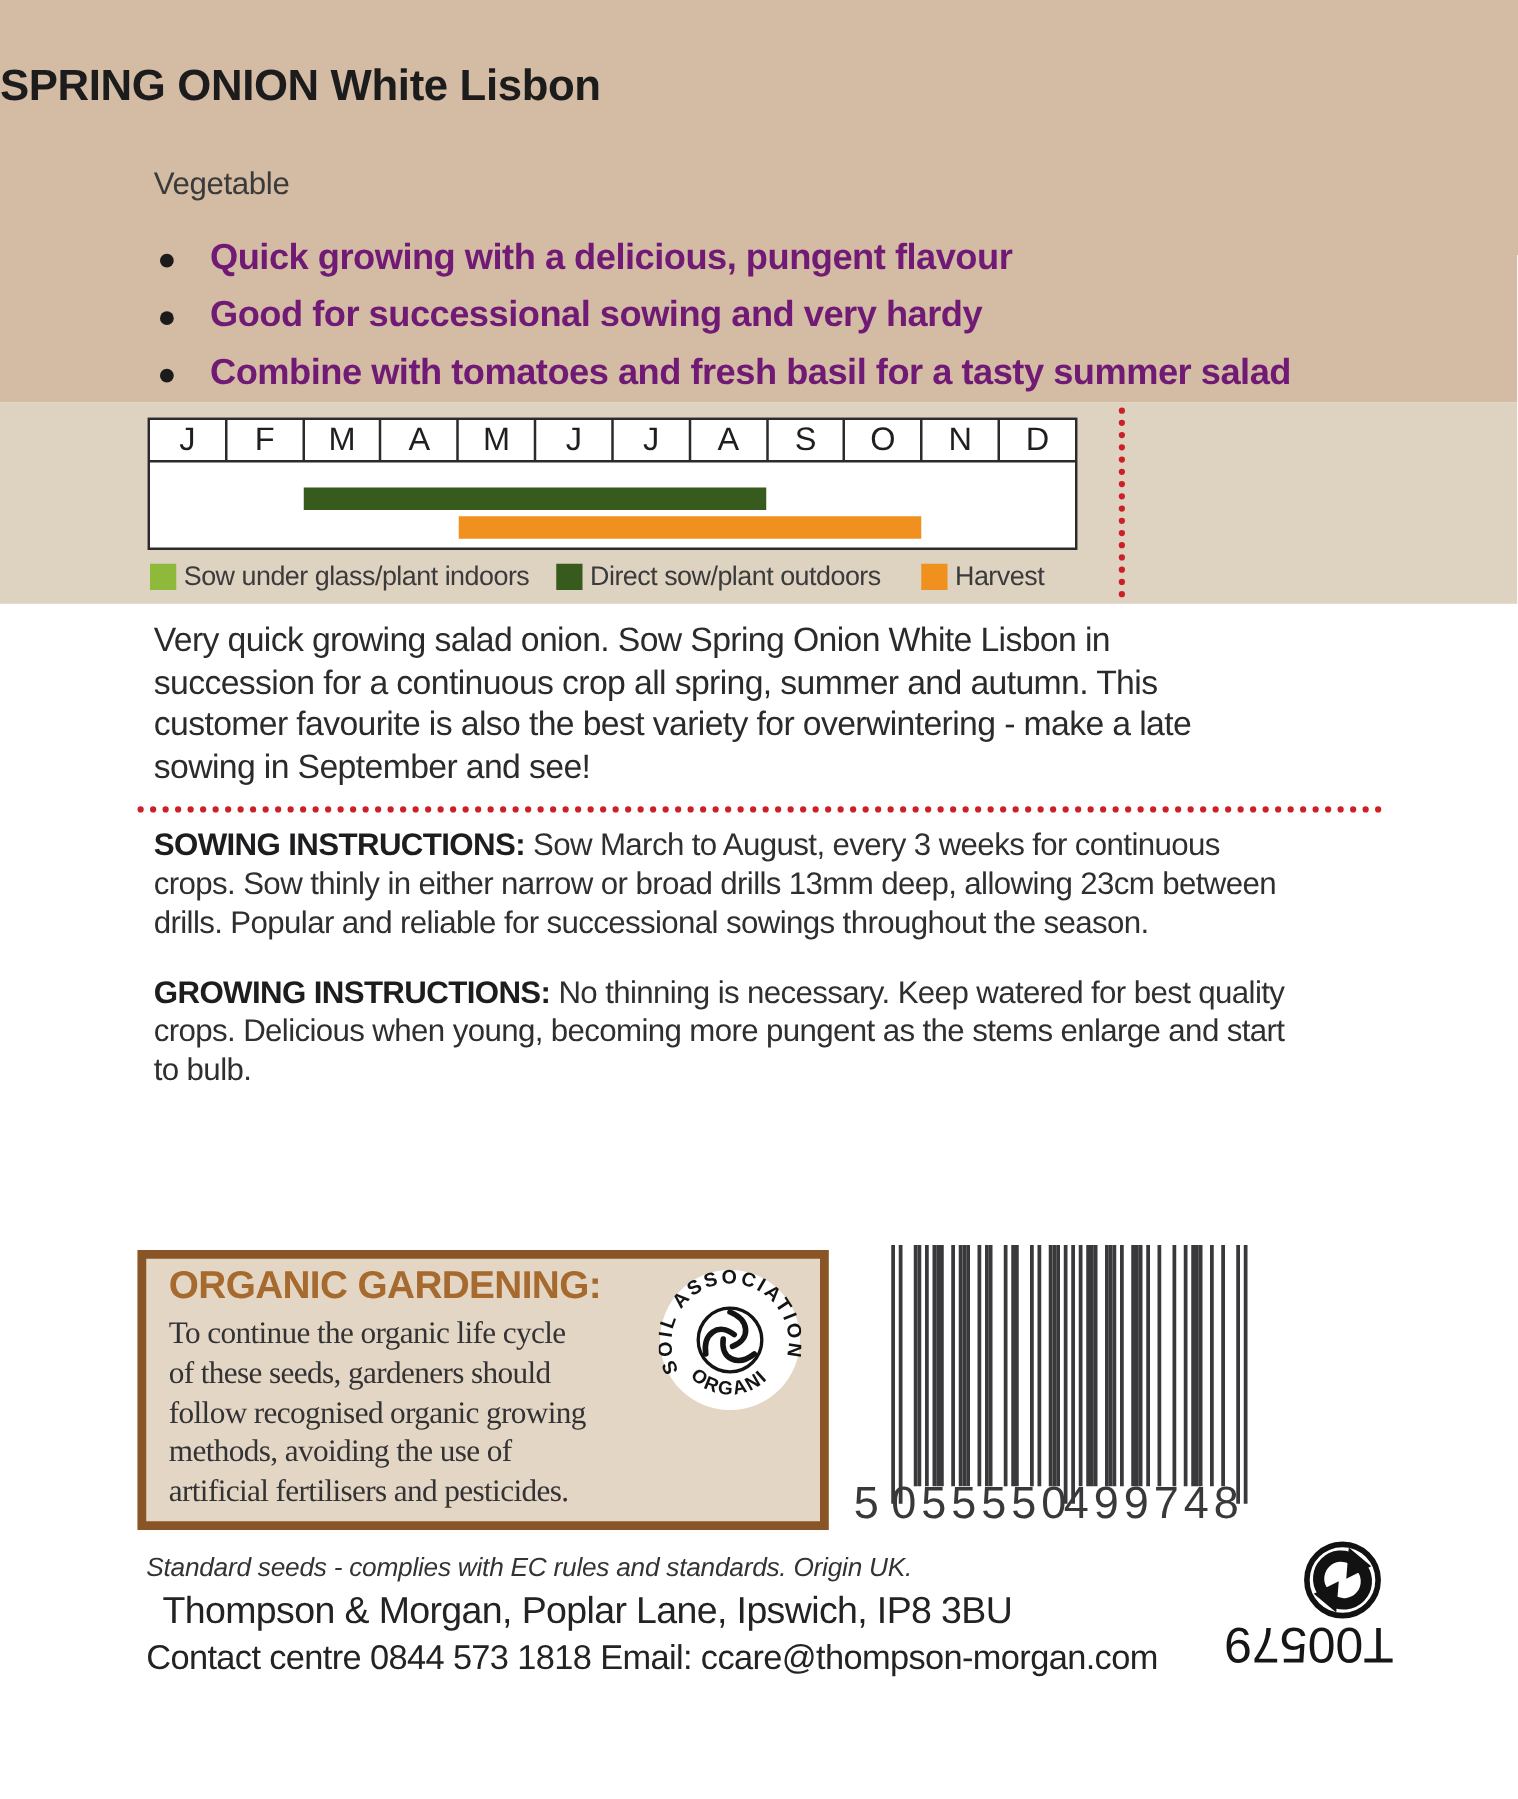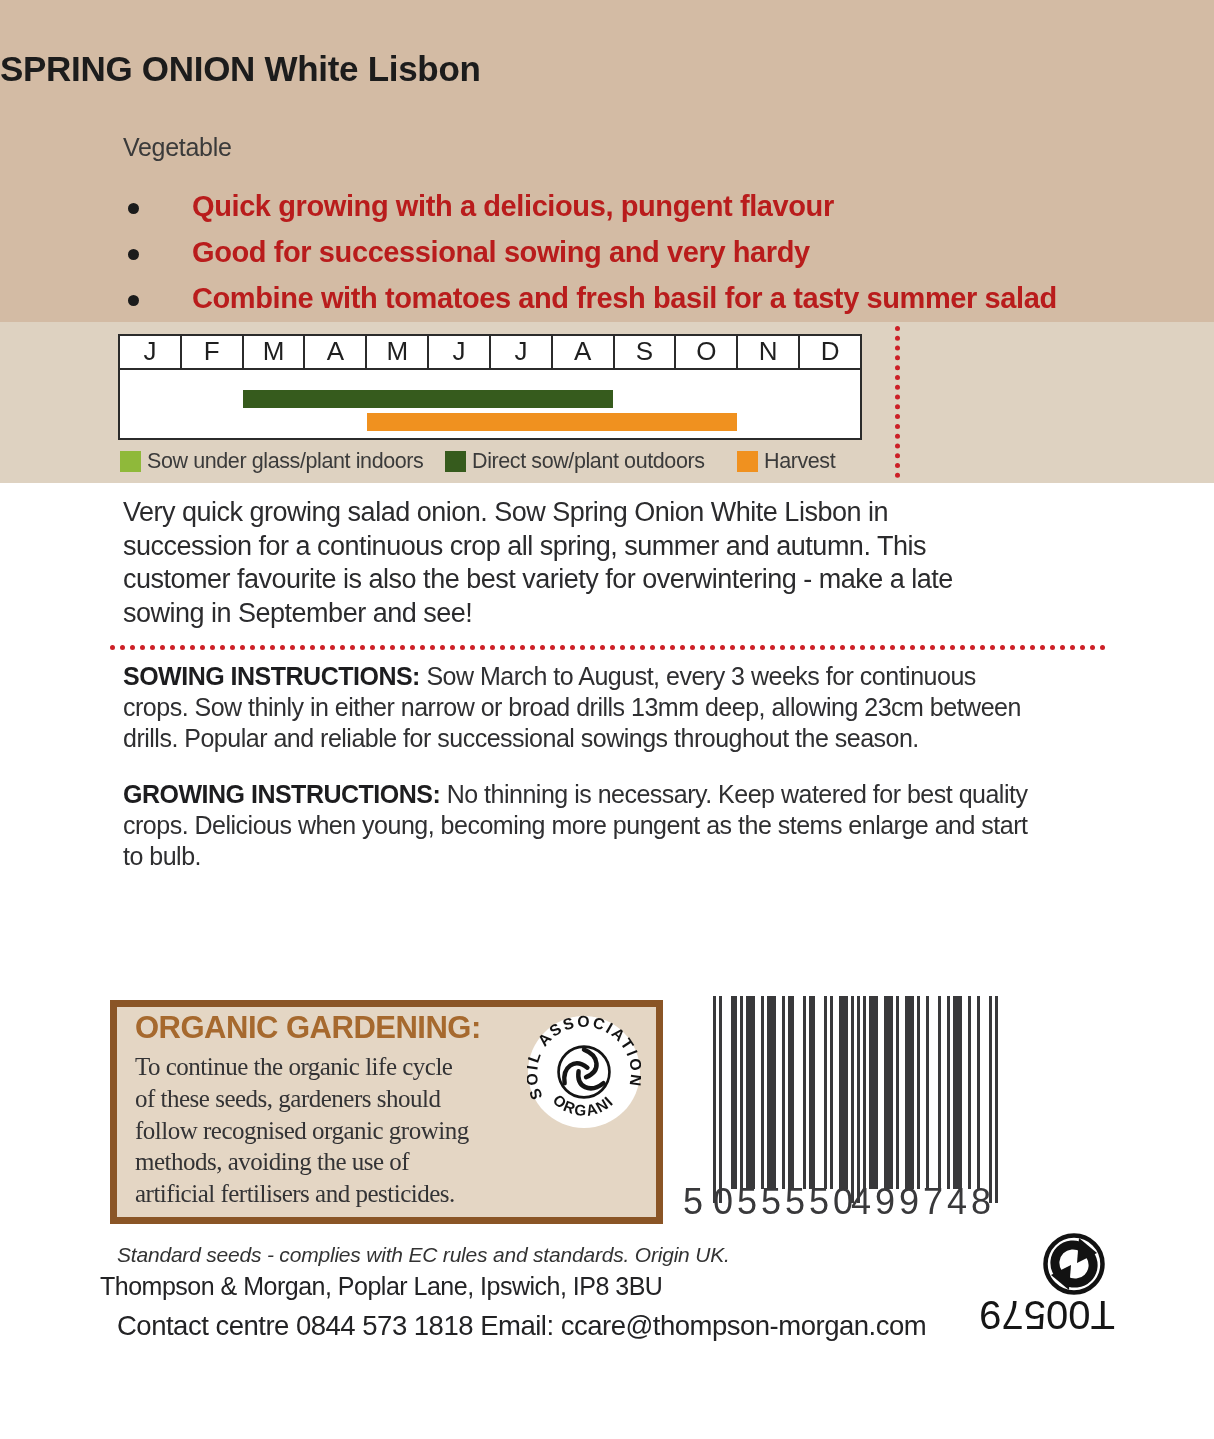--- a/index.html
+++ b/index.html
@@ -6,21 +6,21 @@
   .packet{position:relative;width:1214px;height:1439px;background:#ffffff;
     font-family:"Liberation Sans",sans-serif;overflow:hidden;color:#242426;}
   .bg-top{position:absolute;left:0;top:0;width:100%;height:322px;background:#d3bba4;}
   .bg-band{position:absolute;left:0;top:322px;width:100%;height:161px;background:#ded2c1;}
 
   .title{position:absolute;left:0;top:26px;width:100%;text-align:left;
     font-size:35px;font-weight:bold;color:#1c1c1c;letter-spacing:-0.3px;}
   .category{position:absolute;left:123px;top:133px;font-size:25px;color:#3a3a3a;letter-spacing:-0.3px;}
   .bullets{position:absolute;left:125px;top:190px;margin:0;padding:0;list-style:none;}
   .bullets li{display:flex;align-items:flex-start;font-size:29px;font-weight:bold;
-    color:#b91c1c;margin-bottom:13px;letter-spacing:-0.4px;gap:24px;}
+    color:#701a75;margin-bottom:13px;letter-spacing:-0.4px;}
   .bullets .dot{flex:0 0 auto;width:11px;height:11px;border-radius:50%;background:#1b1b1b;
     margin:13px 29px 0 3px;}
 
   .cal-table{position:absolute;left:118px;top:334px;width:744px;height:106px;
     border:2px solid #2b2b2b;background:#fff;box-sizing:border-box;}
   .cal-months{display:flex;height:34px;border-bottom:2px solid #2b2b2b;box-sizing:border-box;}
   .cal-cell{flex:1;border-right:2px solid #2b2b2b;box-sizing:border-box;text-align:center;
     font-size:26px;line-height:31px;color:#1f1f1f;}
   .cal-cell:last-child{border-right:none;}
   .cal-body{position:relative;height:68px;}
@@ -50,21 +50,21 @@
     color:#a6692e;letter-spacing:-0.5px;}
   .organic-box p{position:absolute;left:18px;top:44px;margin:0;font-size:25px;line-height:31.8px;
     color:#333335;white-space:pre-line;letter-spacing:-0.5px;font-family:Liberation Serif, serif;}
   .soil-logo{position:absolute;left:410px;top:8px;}
 
   .barcode-wrap{position:absolute;left:681px;top:996px;}
   .barcode-wrap text{font-family:"Liberation Sans",sans-serif;}
 
   .foot-standards{position:absolute;left:117px;top:1243px;font-size:21px;font-style:italic;
     color:#333;letter-spacing:-0.2px;}
-  .foot-address{position:absolute;left:100px;top:1272px;font-size:25px;color:#232325;letter-spacing:-0.5px;}
+  .foot-address{position:absolute;left:130px;top:1272px;font-size:30px;color:#232325;letter-spacing:-0.5px;}
   .foot-contact{position:absolute;left:117px;top:1310px;font-size:27.5px;color:#232325;letter-spacing:-0.5px;}
   .green-dot{position:absolute;left:1042px;top:1232px;}
   .t-code{position:absolute;left:983px;top:1292px;width:132px;text-align:center;
     font-size:40px;color:#161616;transform:rotate(180deg);letter-spacing:0;}
 </style>
 </head>
 <body>
 
 <div class="packet">
   <div class="bg-top"></div>

